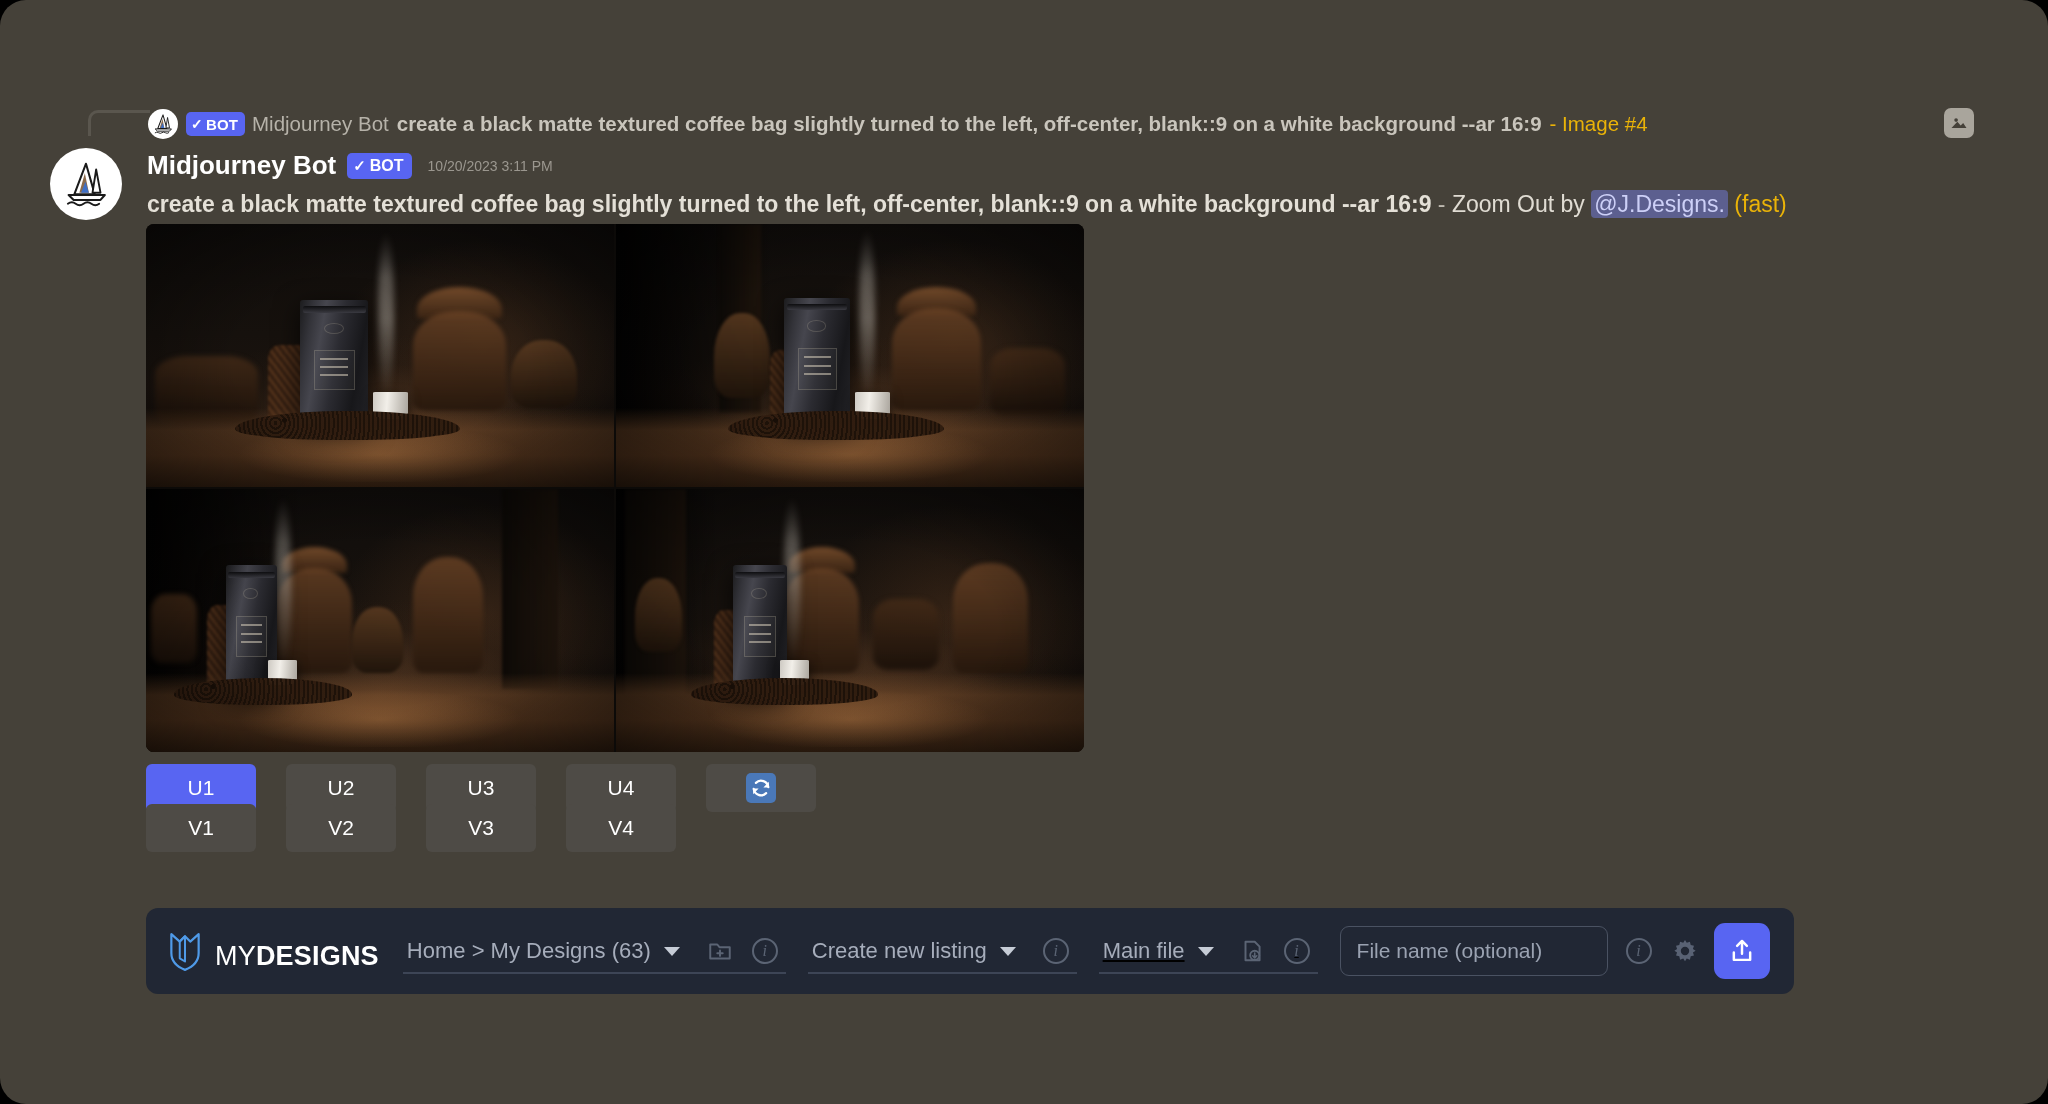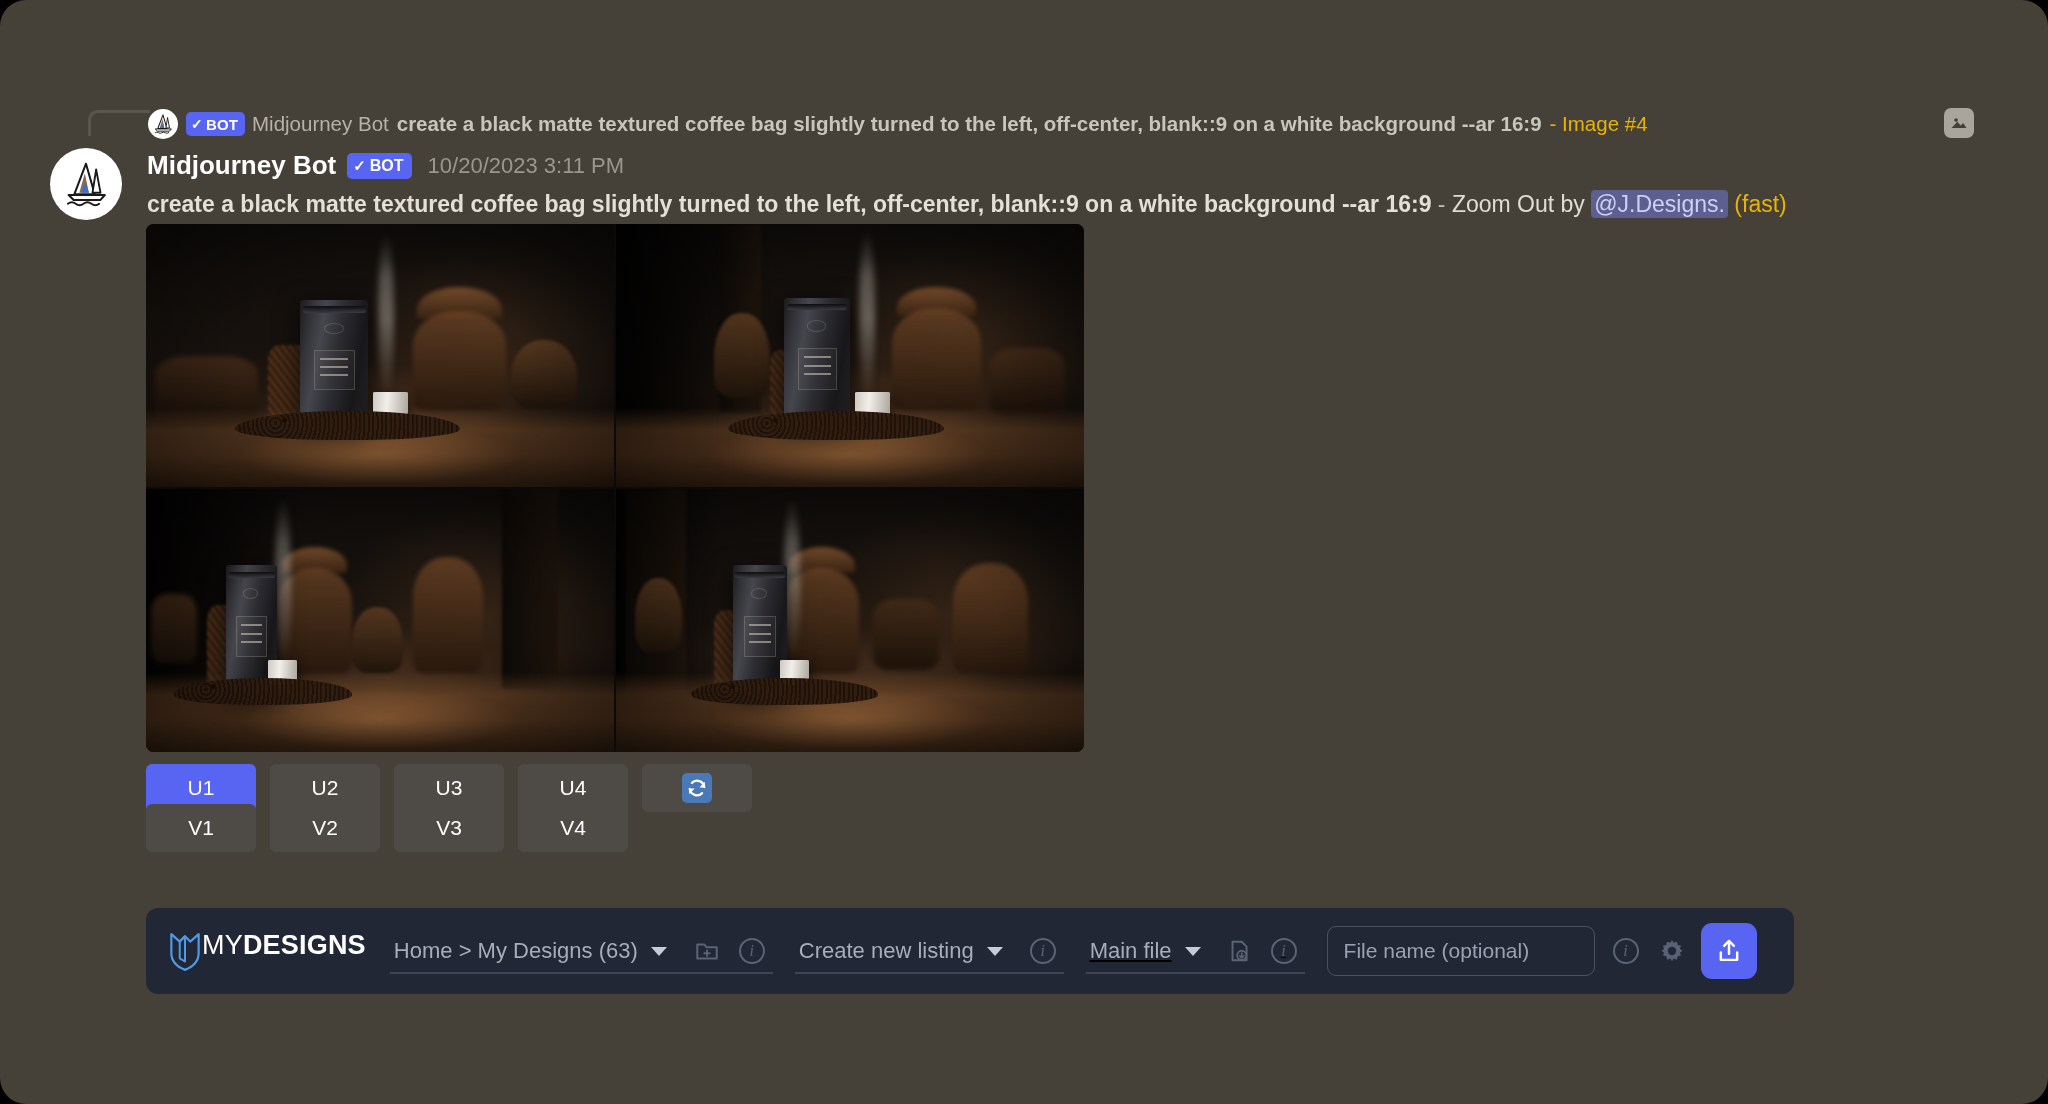--- a/index.html
+++ b/index.html
@@ -95,21 +95,21 @@
     border-radius: 5px;
     color: #ffffff;
     font-size: 16px; font-weight: 700;
     display: flex; align-items: center;
     padding: 0 8px 0 6px;
   }
   .bot-badge .chk { font-size: 15px; margin-right: 4px; }
   .msg-time {
     margin-left: 16px;
     color: #9b978f;
-    font-size: 22px;
+    font-size: 14px;
   }
 
   .msg-body {
     position: absolute;
     left: 147px; top: 188px;
     width: 1850px;
     font-size: 23px;
     line-height: 32px;
     color: #d6d2c9;
     white-space: nowrap;
@@ -261,21 +261,21 @@
     position: absolute; inset: 0;
     background: radial-gradient(ellipse 78% 78% at 50% 52%, rgba(0,0,0,0) 40%, rgba(0,0,0,0.62) 100%);
     pointer-events: none;
   }
 
   
   .btnrow {
     position: absolute;
     left: 146px;
     display: flex;
-    gap: 14px;
+    gap: 30px;
   }
   .row-u { top: 764px; }
   .row-v { top: 804px; }
   .mjbtn {
     width: 110px; height: 48px;
     background: #4e4b46;
     border: none;
     border-radius: 6px;
     color: #ffffff;
     font-family: "Liberation Sans", sans-serif;
@@ -296,21 +296,21 @@
   .mdbar {
     position: absolute;
     left: 146px; top: 908px;
     width: 1648px; height: 86px;
     background: #212734;
     border-radius: 12px;
     display: flex;
     align-items: center;
     padding: 0 14px 0 22px;
   }
-  .md-logo { display: flex; align-items: flex-start; }
+  .md-logo { display: flex; align-items: flex-end; gap: 13px; }
   .md-word { font-size: 27px; color: #ffffff; letter-spacing: .2px; }
   .md-word b { font-weight: 700; }
   .md-word span.thin { font-weight: 400; }
 
   .md-field {
     position: relative;
     display: flex; align-items: center; gap: 11px;
     height: 62px;
     padding: 0 4px;
   }

